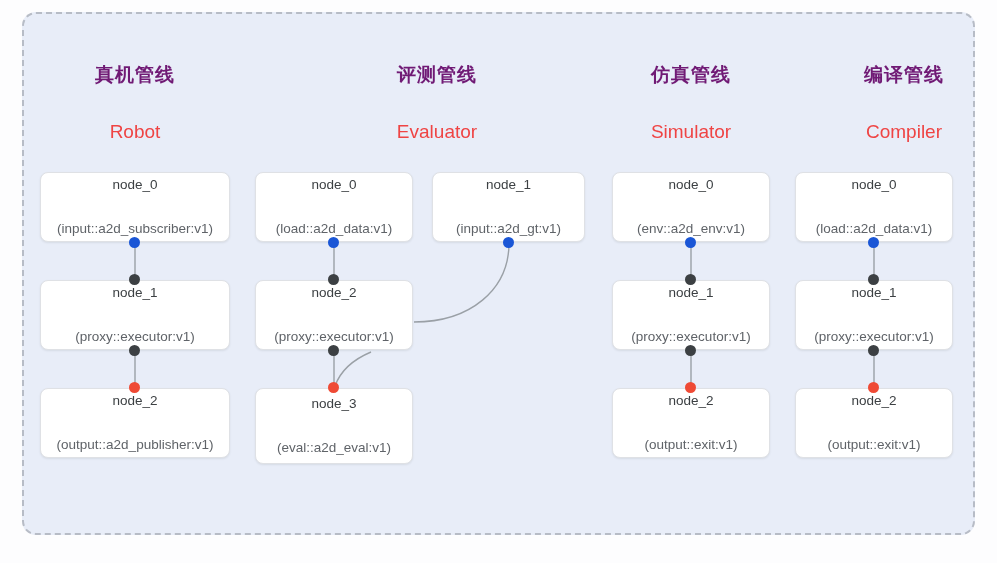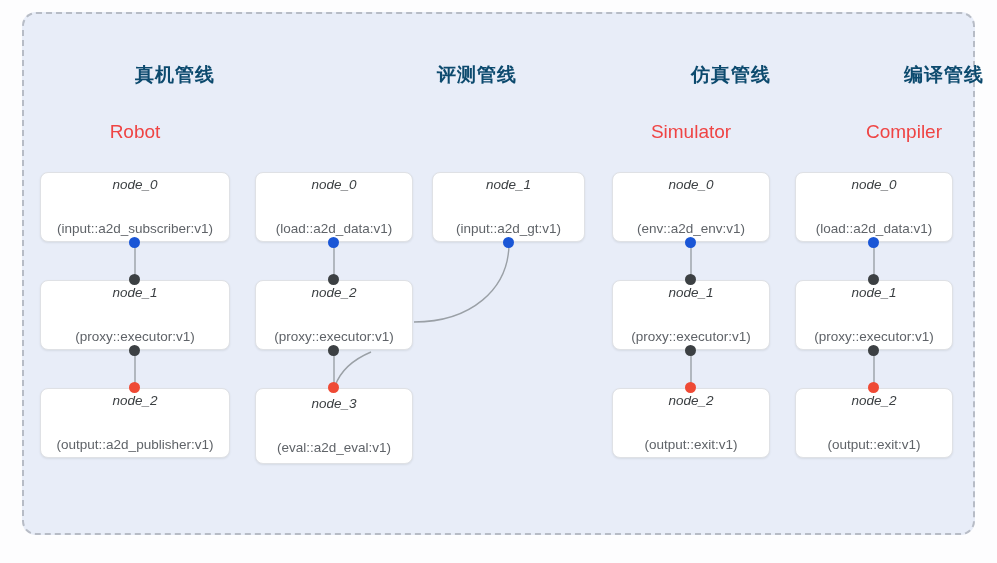--- a/index.html
+++ b/index.html
@@ -40,24 +40,23 @@
   }
   
   .col-header {
     position: absolute;
     text-align: center;
     pointer-events: none;
   }
   .col-title-cn {
     font-size: 19px;
     font-weight: bold;
-    color: #0c4a6e;
+    color: #701a75;
     letter-spacing: 1px;
     white-space: nowrap;
-    text-align: right;
   }
   .col-title-en {
     font-size: 19px;
     color: #ef4444;
     margin-top: 33px;
     white-space: nowrap;
   }
   
   .node-box {
     position: absolute;
@@ -69,21 +68,20 @@
     flex-direction: column;
     align-items: center;
     justify-content: center;
     box-shadow: 0 1px 2px rgba(60,64,67,0.10);
   }
   .node-title {
     font-size: 13.5px;
     color: #3c4043;
     line-height: 20px;
     white-space: nowrap;
-    font-style: italic;
   }
   .node-sub {
     font-size: 13.5px;
     color: #5f6368;
     line-height: 20px;
     white-space: nowrap;
     margin-top: 24px;
   }
   
   .port {
@@ -123,20 +121,21 @@
     <line x1="874" y1="350" x2="874" y2="388" stroke="#9aa0a6" stroke-width="1.4"></line>
   </svg>
 
   <div class="col-header" style="left:55px; top:62px; width:160px;">
     <div class="col-title-cn">真机管线</div>
     <div class="col-title-en">Robot</div>
   </div>
 
   <div class="col-header" style="left:357px; top:62px; width:160px;">
     <div class="col-title-cn">评测管线</div>
+    <div class="col-title-en">Evaluator</div>
   </div>
 
   <div class="col-header" style="left:611px; top:62px; width:160px;">
     <div class="col-title-cn">仿真管线</div>
     <div class="col-title-en">Simulator</div>
   </div>
 
   <div class="col-header" style="left:824px; top:62px; width:160px;">
     <div class="col-title-cn">编译管线</div>
     <div class="col-title-en">Compiler</div>

